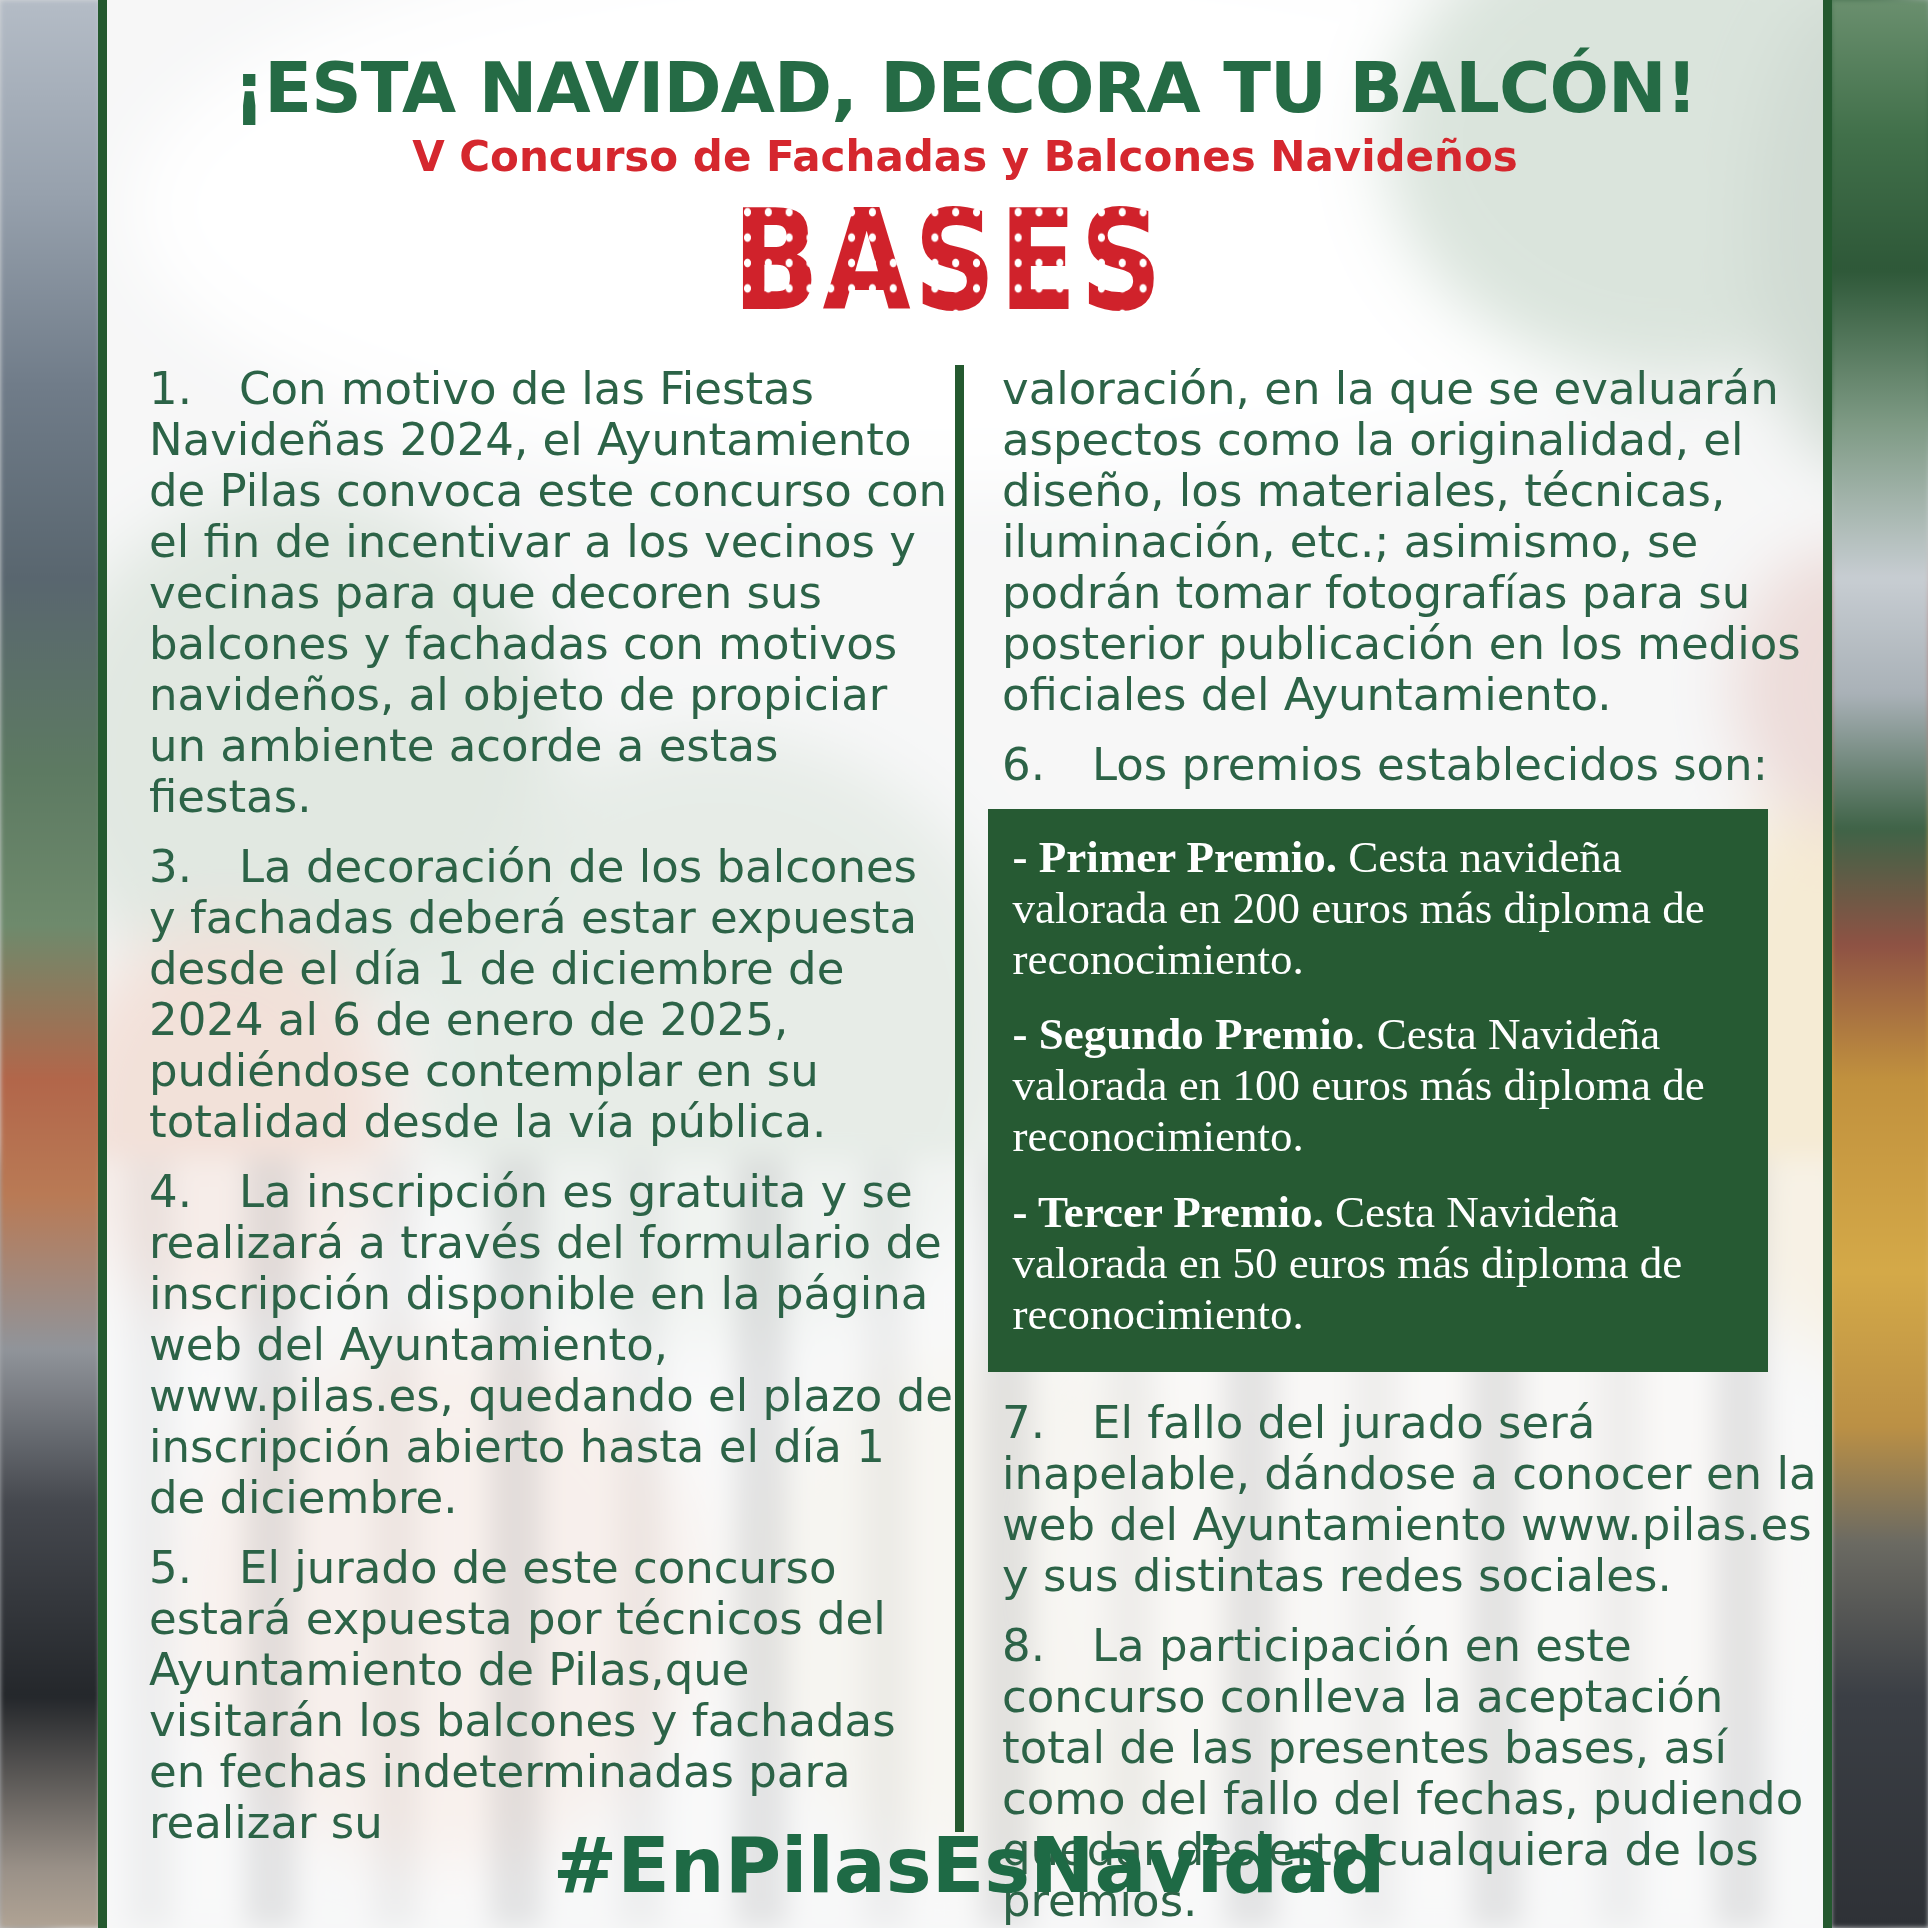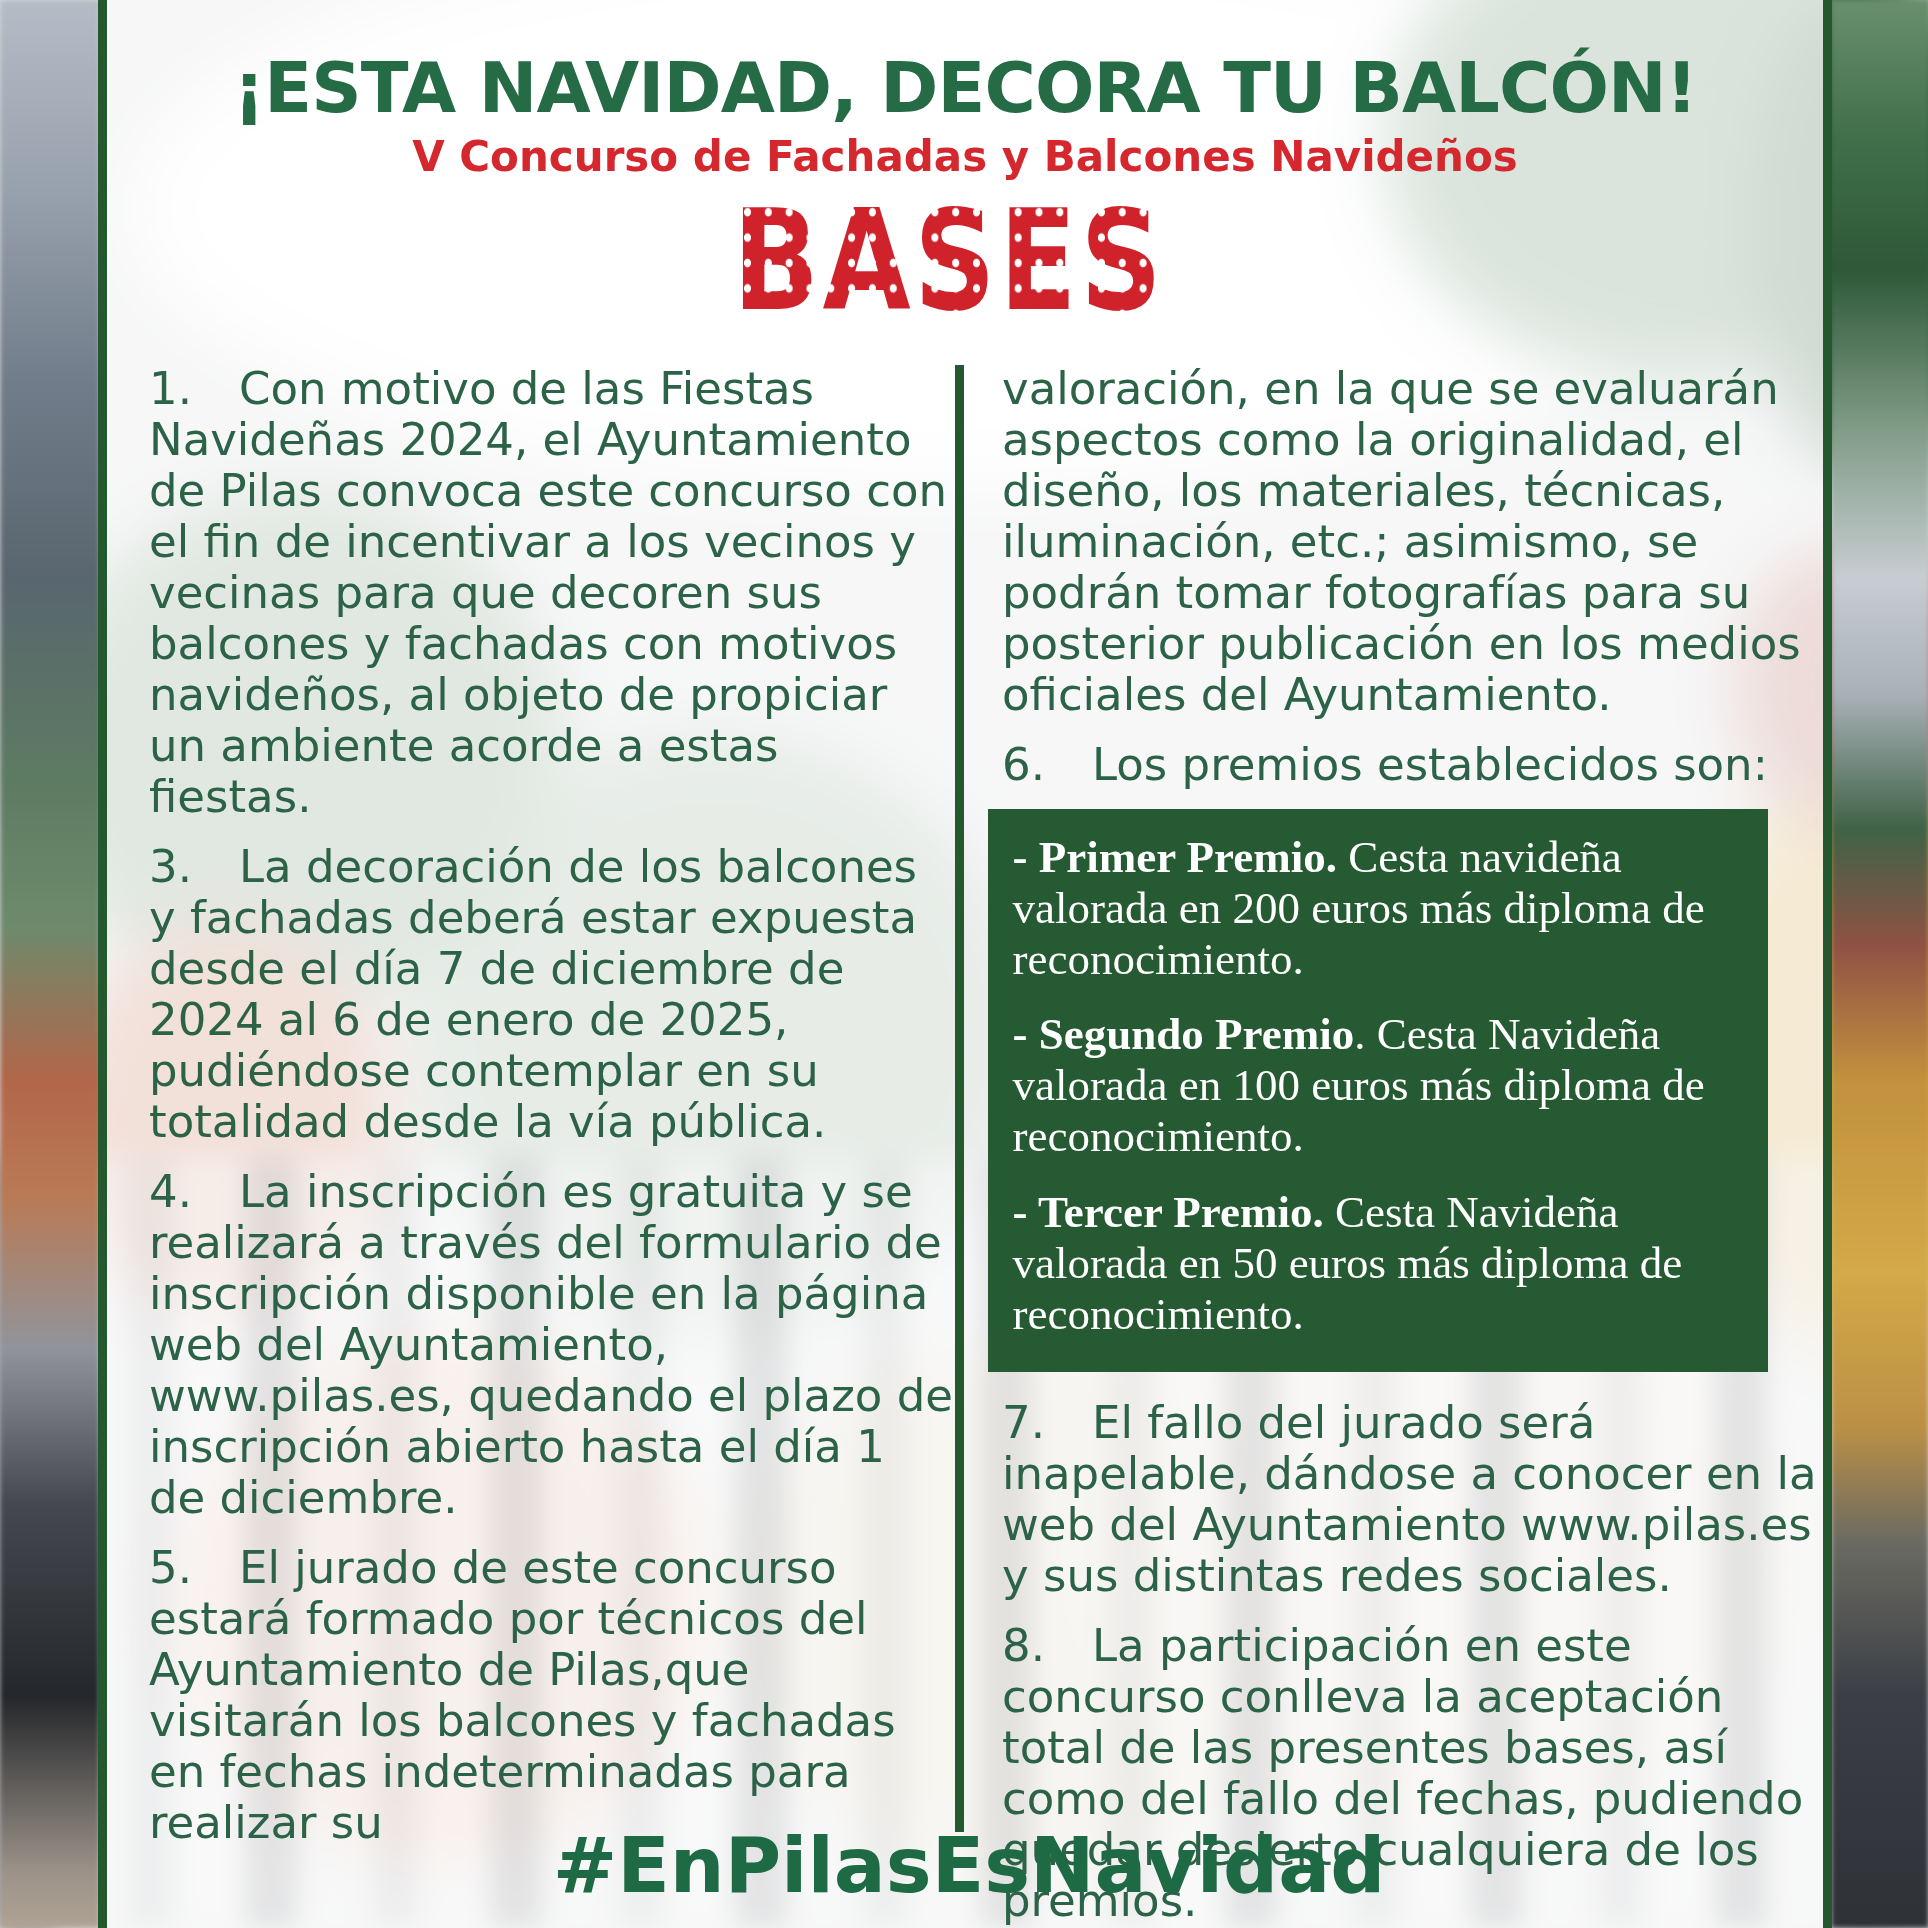--- a/index.html
+++ b/index.html
@@ -92,23 +92,23 @@
   <div class="abs divider"></div>
 
   <div class="abs title">¡ESTA NAVIDAD, DECORA TU BALCÓN!</div>
   <div class="abs subtitle">V Concurso de Fachadas y Balcones Navideños</div>
   <div class="abs bases-wrap">
     <span class="bases">BASES</span>
   </div>
 
   <div class="abs col col-left">
     <p><span class="num">1.</span><span>Con motivo de las Fiestas Navideñas 2024, el Ayuntamiento de Pilas convoca este concurso con el fin de incentivar a los vecinos y vecinas para que decoren sus balcones y fachadas con motivos navideños, al objeto de propiciar un ambiente acorde a estas fiestas.</span></p>
-    <p><span class="num">3.</span><span>La decoración de los balcones y fachadas deberá estar expuesta desde el día 7 de diciembre de 2024 al 6 de enero de 2025, pudiéndose contemplar en su totalidad desde la vía pública.</span></p>
+    <p><span class="num">3.</span><span>La decoración de los balcones y fachadas deberá estar expuesta desde el día 1 de diciembre de 2024 al 6 de enero de 2025, pudiéndose contemplar en su totalidad desde la vía pública.</span></p>
     <p><span class="num">4.</span><span>La inscripción es gratuita y se realizará a través del formulario de inscripción disponible en la página web del Ayuntamiento, www.pilas.es, quedando el plazo de inscripción abierto hasta el día 1 de diciembre.</span></p>
-    <p><span class="num">5.</span><span>El jurado de este concurso estará formado por técnicos del Ayuntamiento de Pilas,que visitarán los balcones y fachadas en fechas indeterminadas para realizar su</span></p>
+    <p><span class="num">5.</span><span>El jurado de este concurso estará expuesta por técnicos del Ayuntamiento de Pilas,que visitarán los balcones y fachadas en fechas indeterminadas para realizar su</span></p>
   </div>
 
   <div class="abs col col-right">
     <p>valoración, en la que se evaluarán aspectos como la originalidad, el diseño, los materiales, técnicas, iluminación, etc.; asimismo, se podrán tomar fotografías para su posterior publicación en los medios oficiales del Ayuntamiento.</p>
     <p><span class="num">6.</span><span>Los premios establecidos son:</span></p>
 
     <div class="prize-box">
       <p><b>- Primer Premio.</b><span> Cesta navideña valorada en 200 euros más diploma de reconocimiento.</span></p>
       <p><b>- Segundo Premio</b><span>. Cesta Navideña valorada en 100 euros más diploma de reconocimiento.</span></p>
       <p><b>- Tercer Premio.</b><span> Cesta Navideña valorada en 50 euros más diploma de reconocimiento.</span></p>

